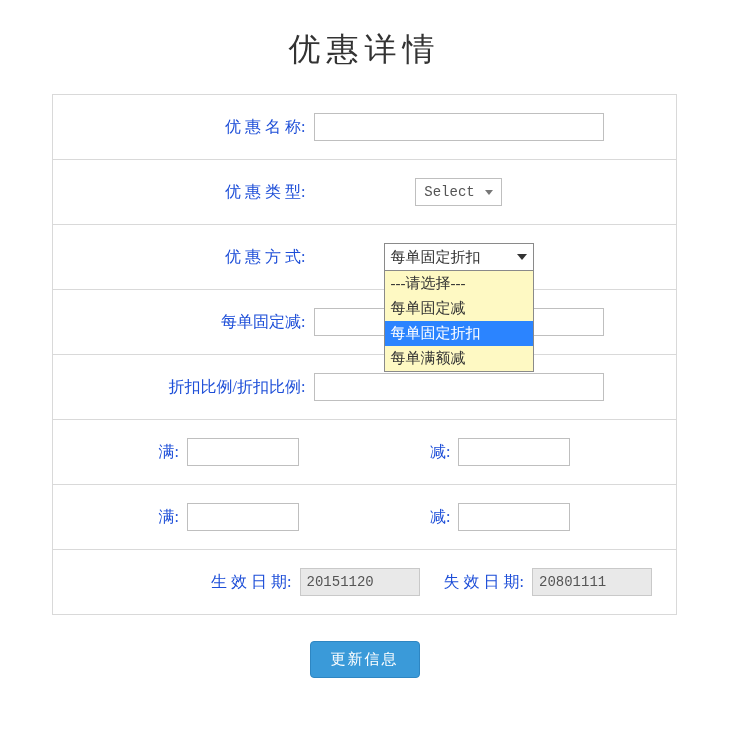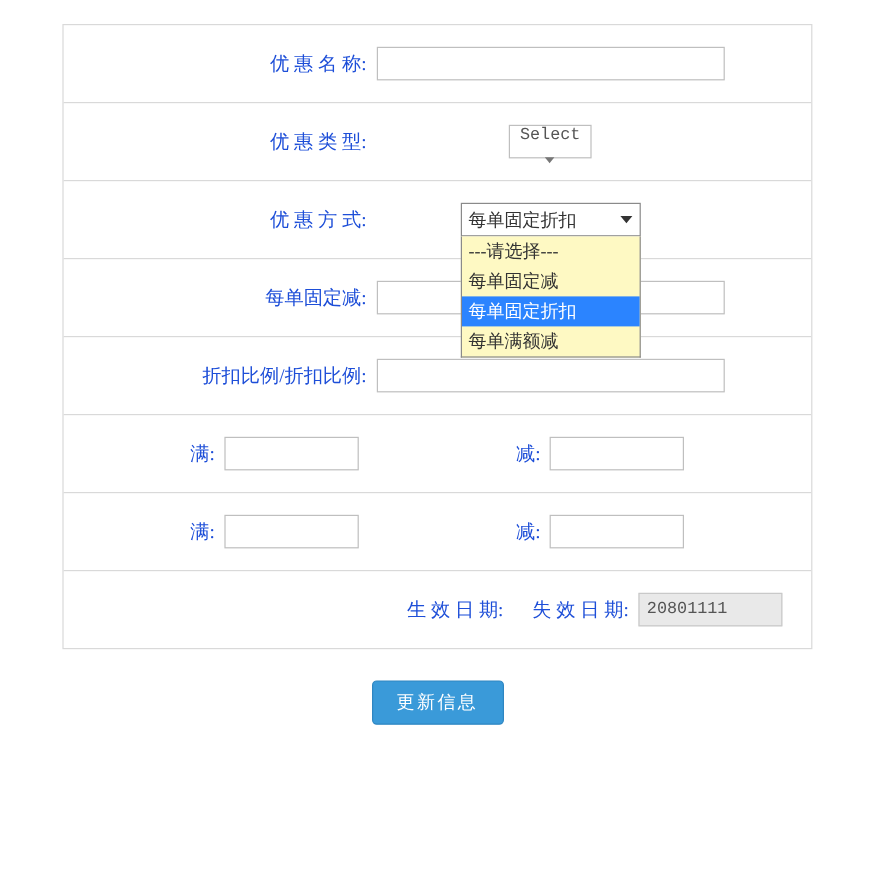--- a/index.html
+++ b/index.html
@@ -63,21 +63,20 @@
     border: 1px solid #bfbfbf;
     background: #fff;
     font-family: "Courier New", monospace;
     font-size: 14px;
     padding: 0 8px;
     display: inline-flex;
     align-items: center;
     gap: 10px;
     cursor: pointer;
     color: #555;
-    flex-direction: column;
   }
   .select-btn .caret {
     width: 0; height: 0;
     border-left: 4px solid transparent;
     border-right: 4px solid transparent;
     border-top: 5px solid #777;
   }
   .combo {
     position: relative;
     display: inline-block;
@@ -134,20 +133,21 @@
     font-size: 15px;
     font-family: "Microsoft YaHei","SimSun",sans-serif;
     cursor: pointer;
     letter-spacing: 2px;
   }
 </style>
 </head>
 <body>
 <div class="page">
 
+  <h1 class="title">优惠详情</h1>
 
   <div class="form">
 
     <div class="row center-one">
       <span class="label">优 惠 名 称:</span>
       <input class="txt wide field" type="text" value="" style="">
     </div>
 
     <div class="row center-one">
       <span class="label">优 惠 类 型:</span>
@@ -205,20 +205,21 @@
       </div>
       <div class="pair">
         <span class="label">减:</span>
         <input class="txt small" type="text" value="" style="">
       </div>
     </div>
 
     <div class="row row-dates">
       <div class="pair">
         <span class="label">生 效 日 期:</span>
+        <input class="txt date" type="text" readonly="" value="20151120" style="">
       </div>
       <div class="pair">
         <span class="label">失 效 日 期:</span>
         <input class="txt date" type="text" readonly="" value="20801111" style="">
       </div>
     </div>
 
   </div>
 
   <div class="submit-wrap">

